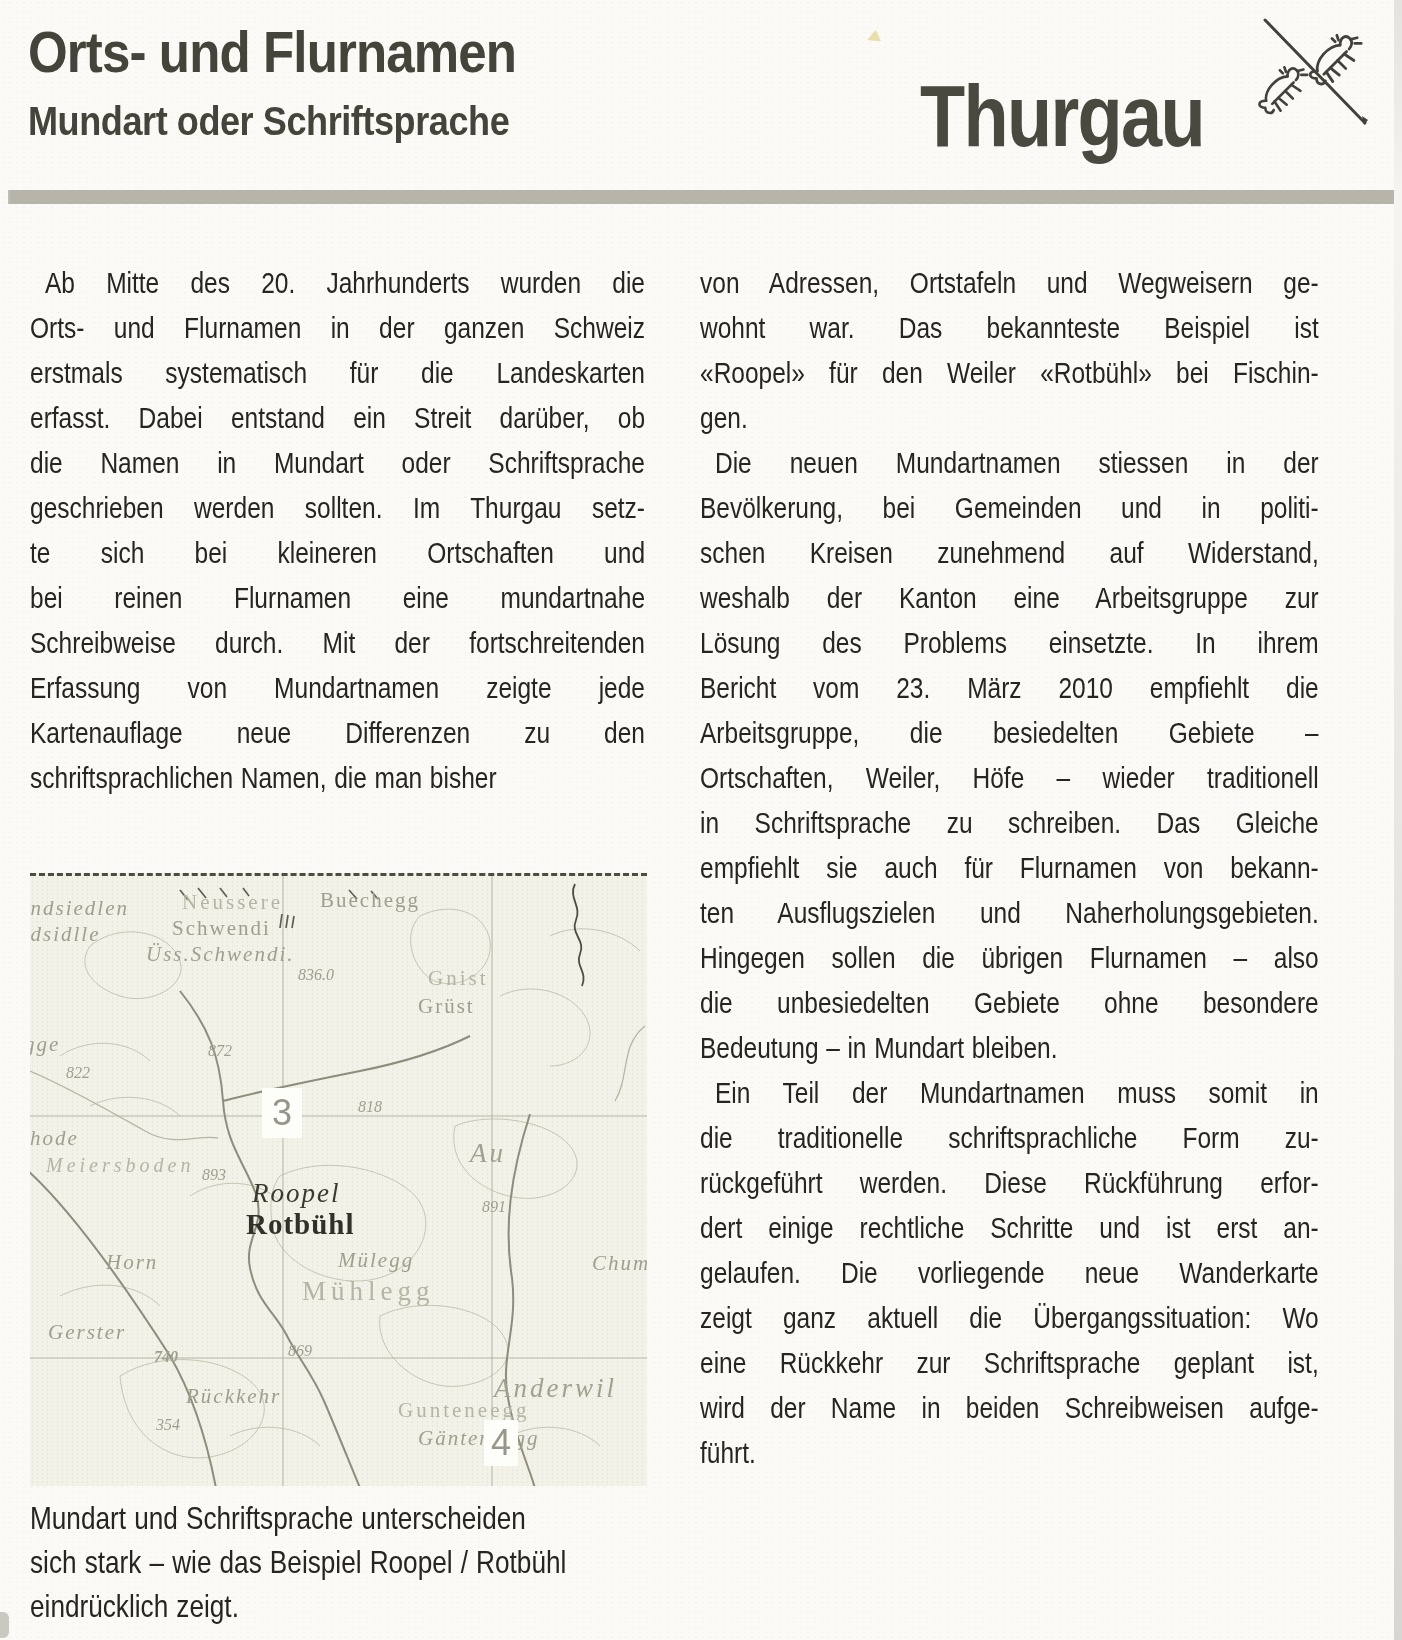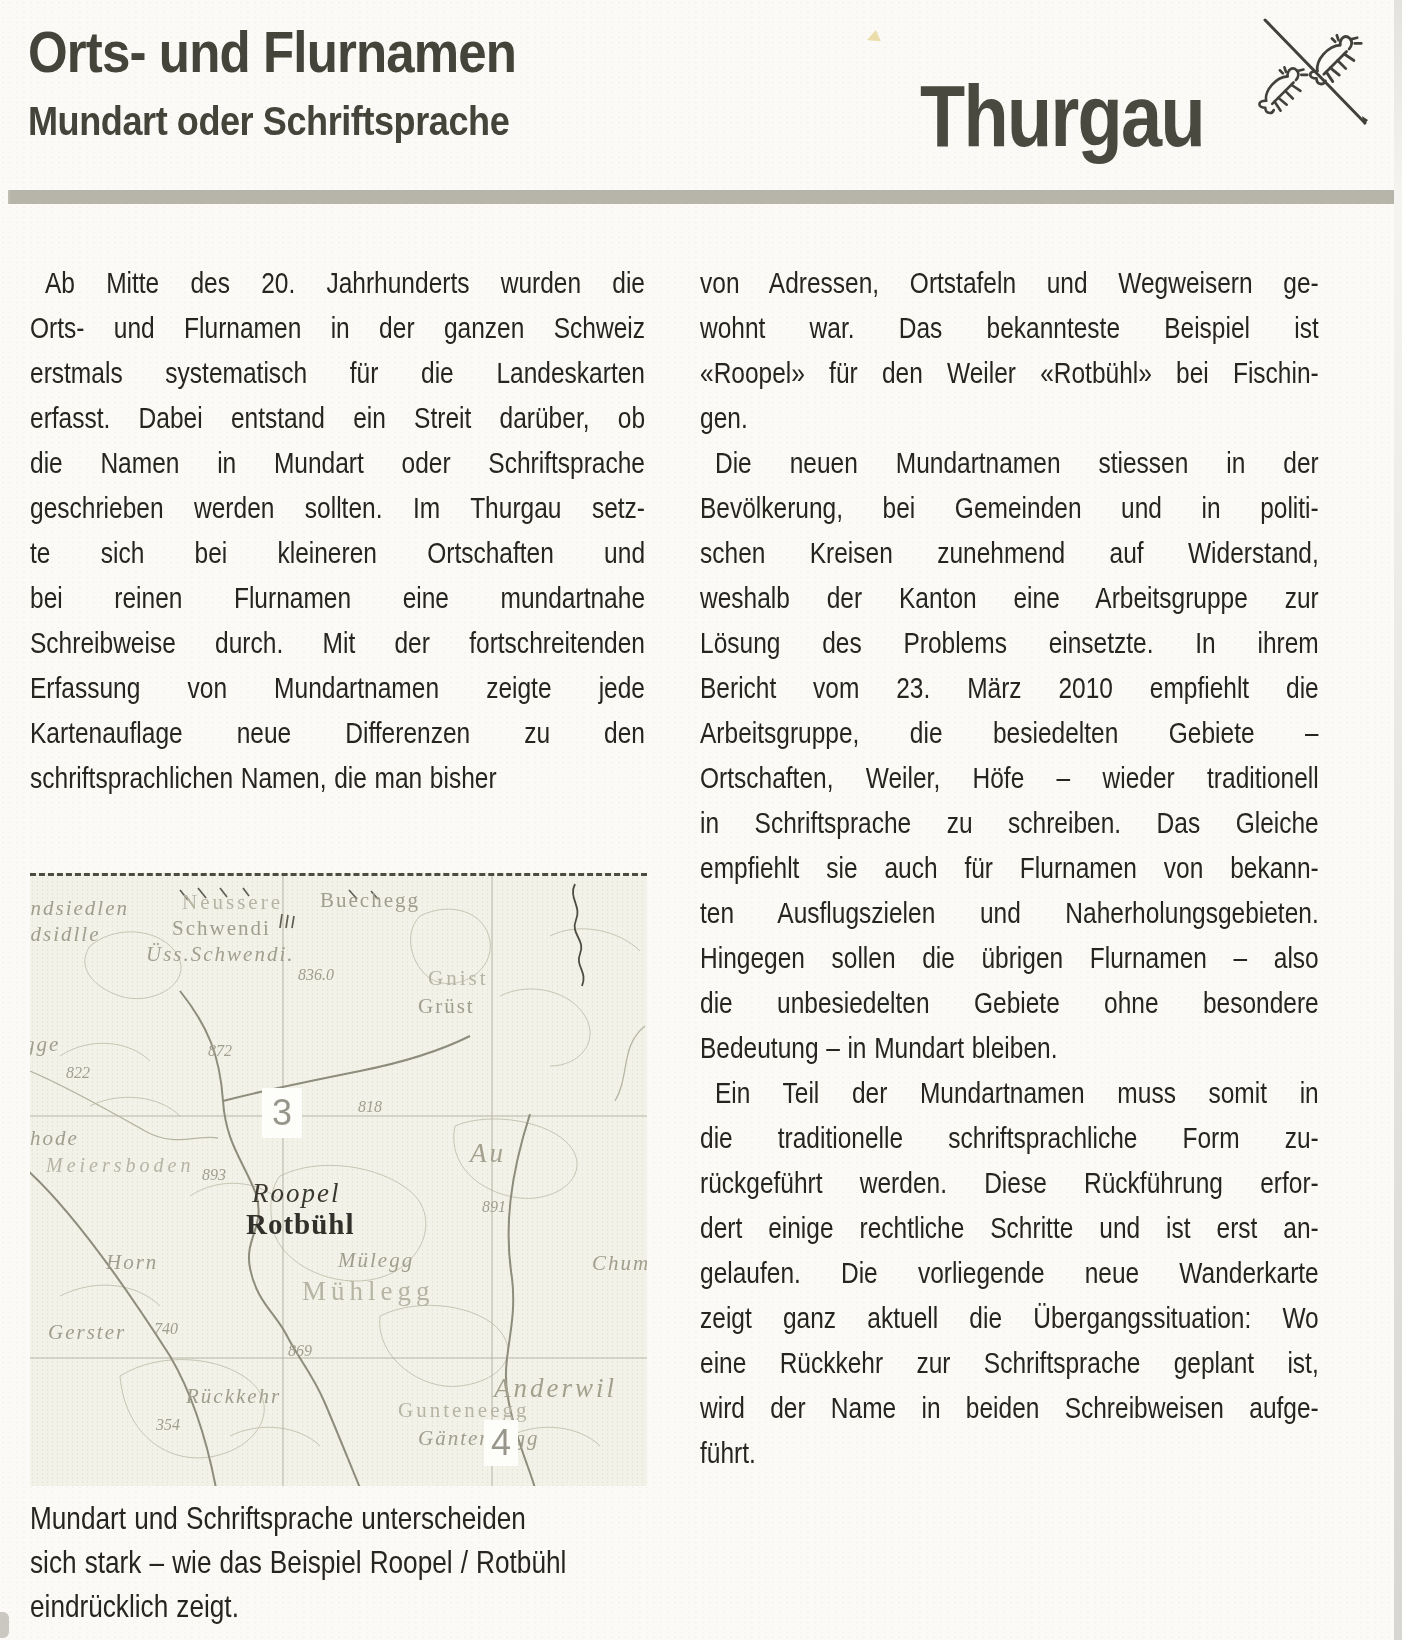--- a/index.html
+++ b/index.html
@@ -171,21 +171,21 @@
         <span class="ml n" style="left: 172px; top: 290px;">893</span>
         <span class="ml dki" style="left: 222px; top: 302px;">Roopel</span>
         <span class="ml dkb" style="left: 216px; top: 332px;">Rotbühl</span>
         <span class="ml big" style="left: 440px; top: 262px;">Au</span>
         <span class="ml n" style="left: 452px; top: 322px;">891</span>
         <span class="ml fi" style="left: 76px; top: 374px;">Horn</span>
         <span class="ml fi" style="left: 308px; top: 372px;">Mülegg</span>
         <span class="ml big2" style="left: 272px; top: 400px;">Mühlegg</span>
         <span class="ml fi" style="left: 562px; top: 366px; margin-top: 9px;">Chum</span>
         <span class="ml fi" style="left: 18px; top: 444px;">Gerster</span>
-        <span class="ml n" style="left: 124px; top: 444px;">740</span>
+        <span class="ml n" style="left: 124px; top: 472px; font-weight: bold;">740</span>
         <span class="ml n" style="left: 258px; top: 466px; text-align: center;">869</span>
         <span class="ml fi" style="left: 156px; top: 508px;">Rückkehr</span>
         <span class="ml n" style="left: 126px; top: 540px;">354</span>
         <span class="ml big" style="left: 464px; top: 497px;">Anderwil</span>
         <span class="ml f2" style="left: 368px; top: 522px;">Gunteneegg</span>
         <span class="ml fi" style="left: 388px; top: 550px;">Gänteneegg</span>
         <span class="gridnum" style="left: 232px; top: 212px; width: 40px; height: 50px;">3</span>
         <span class="gridnum" style="left: 454px; top: 544px; width: 34px; height: 46px;">4</span>
       </div>
   </div>

